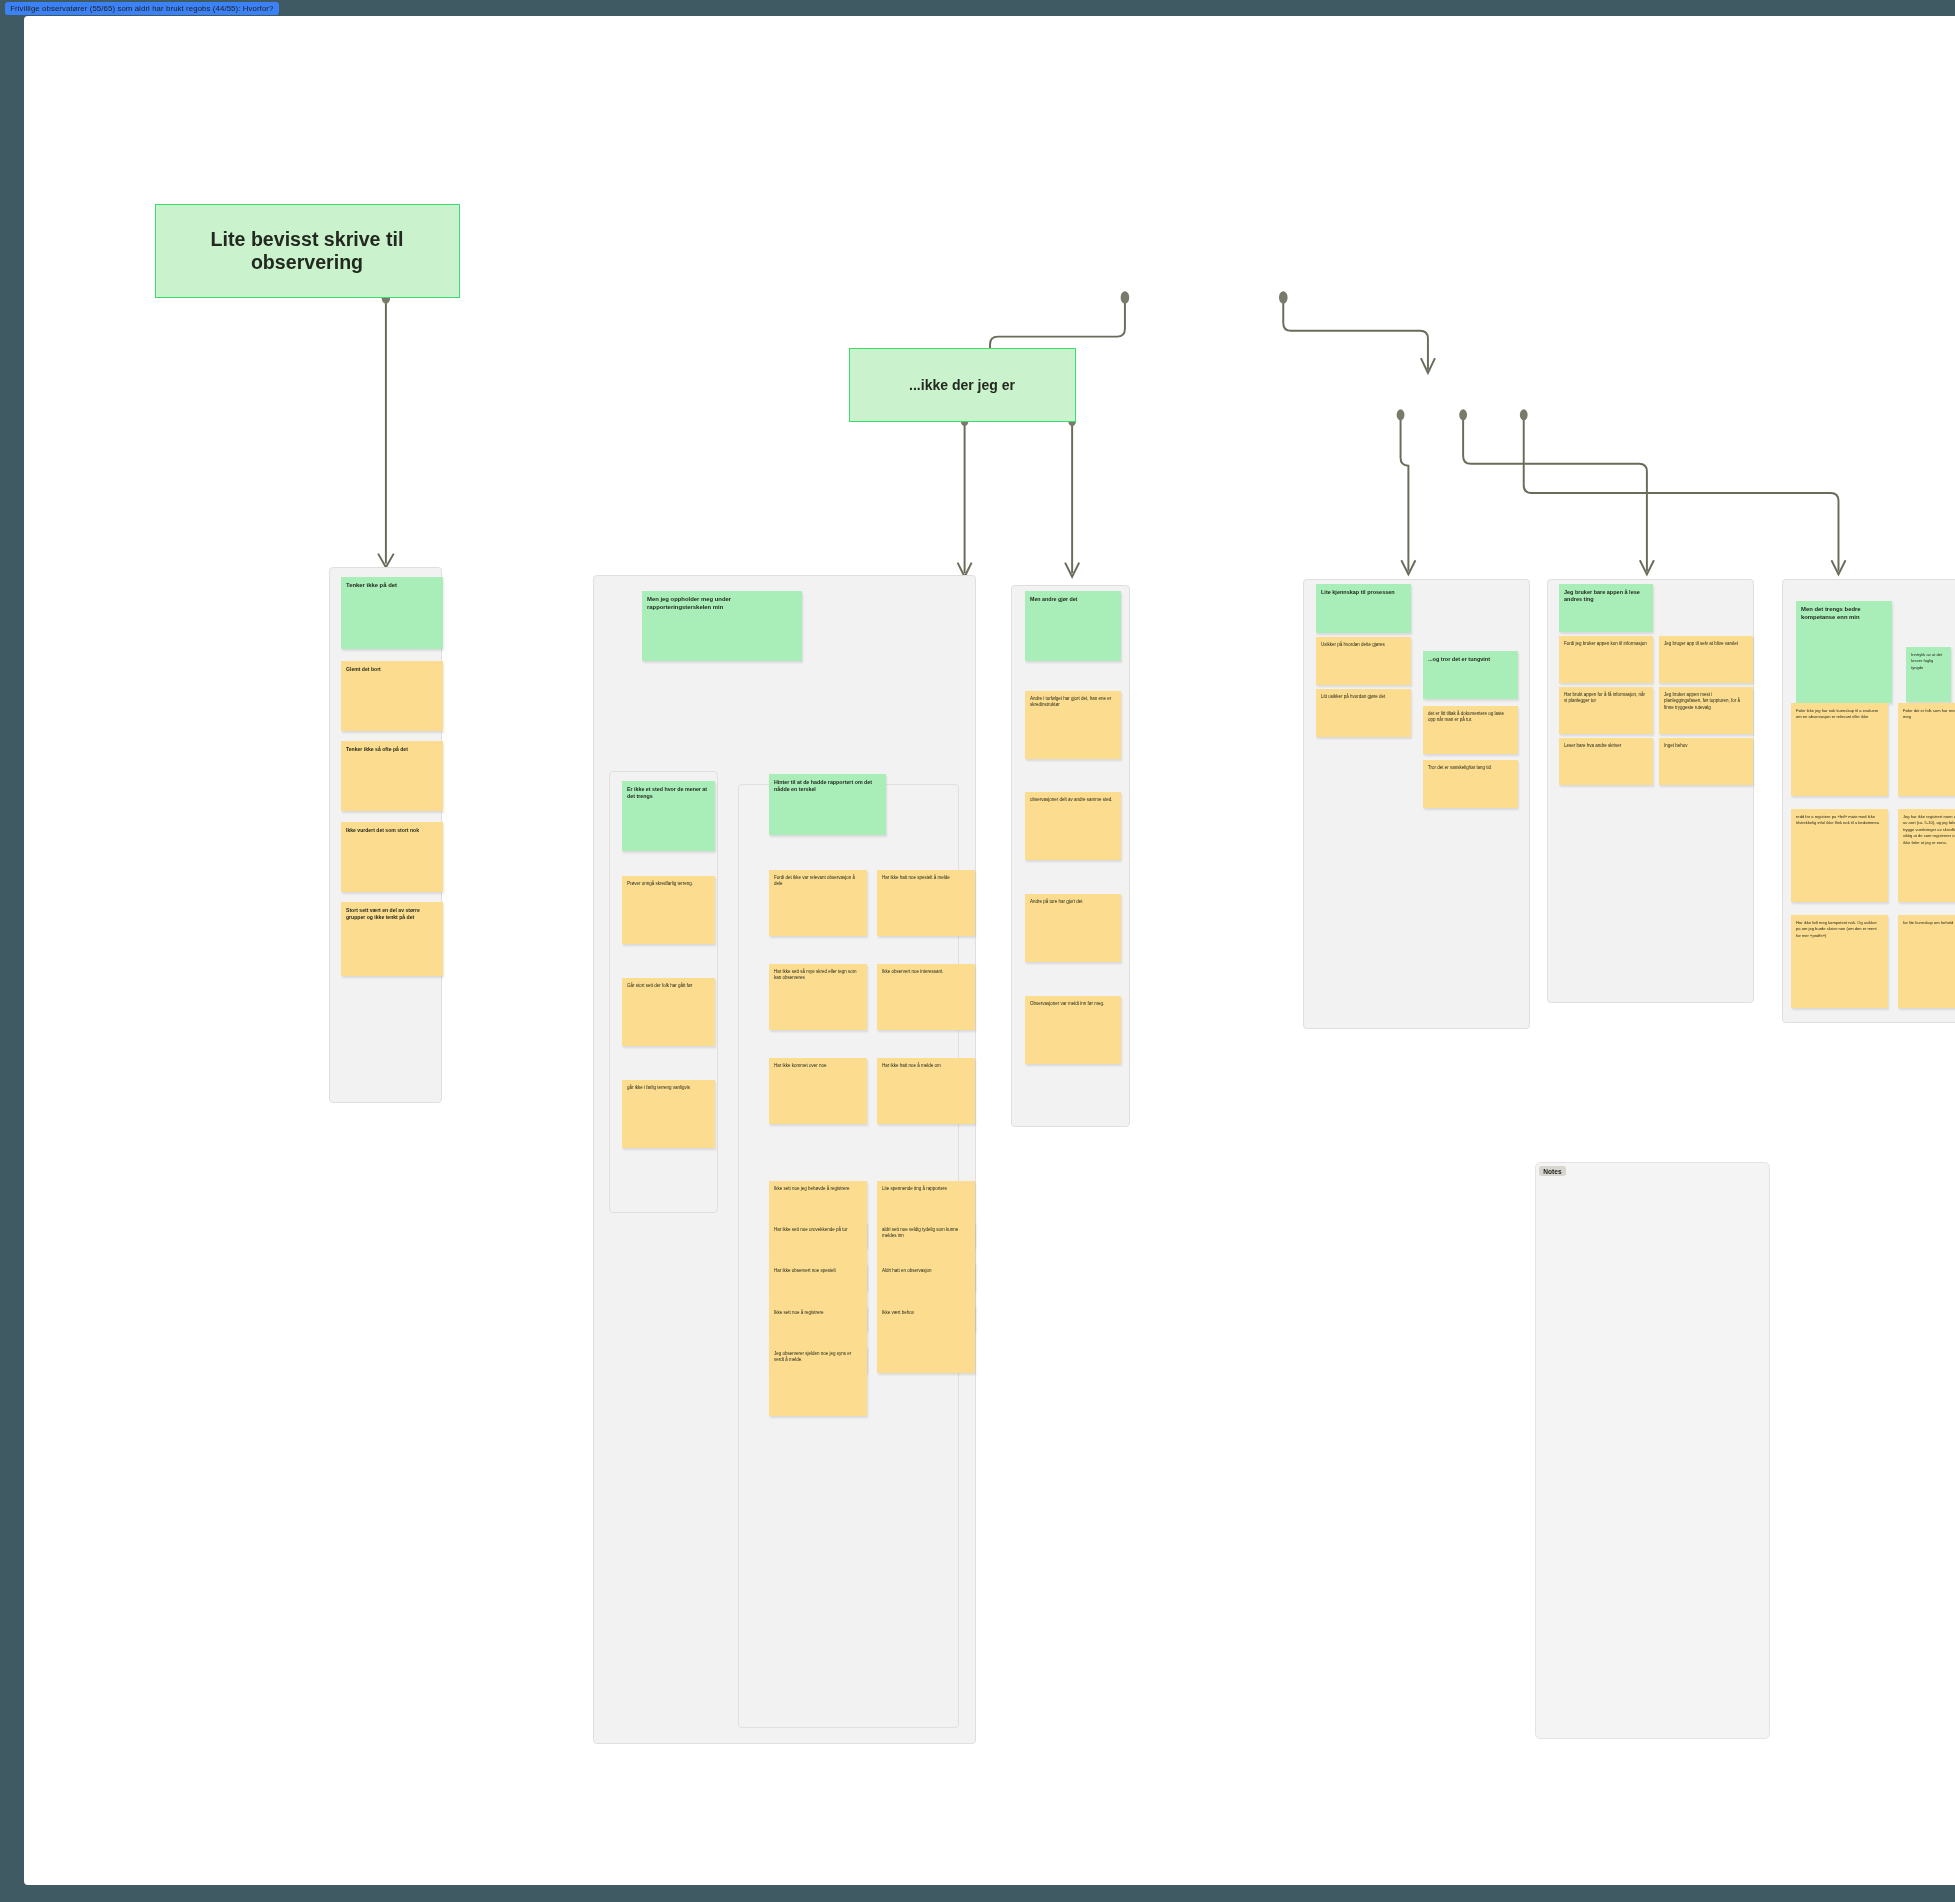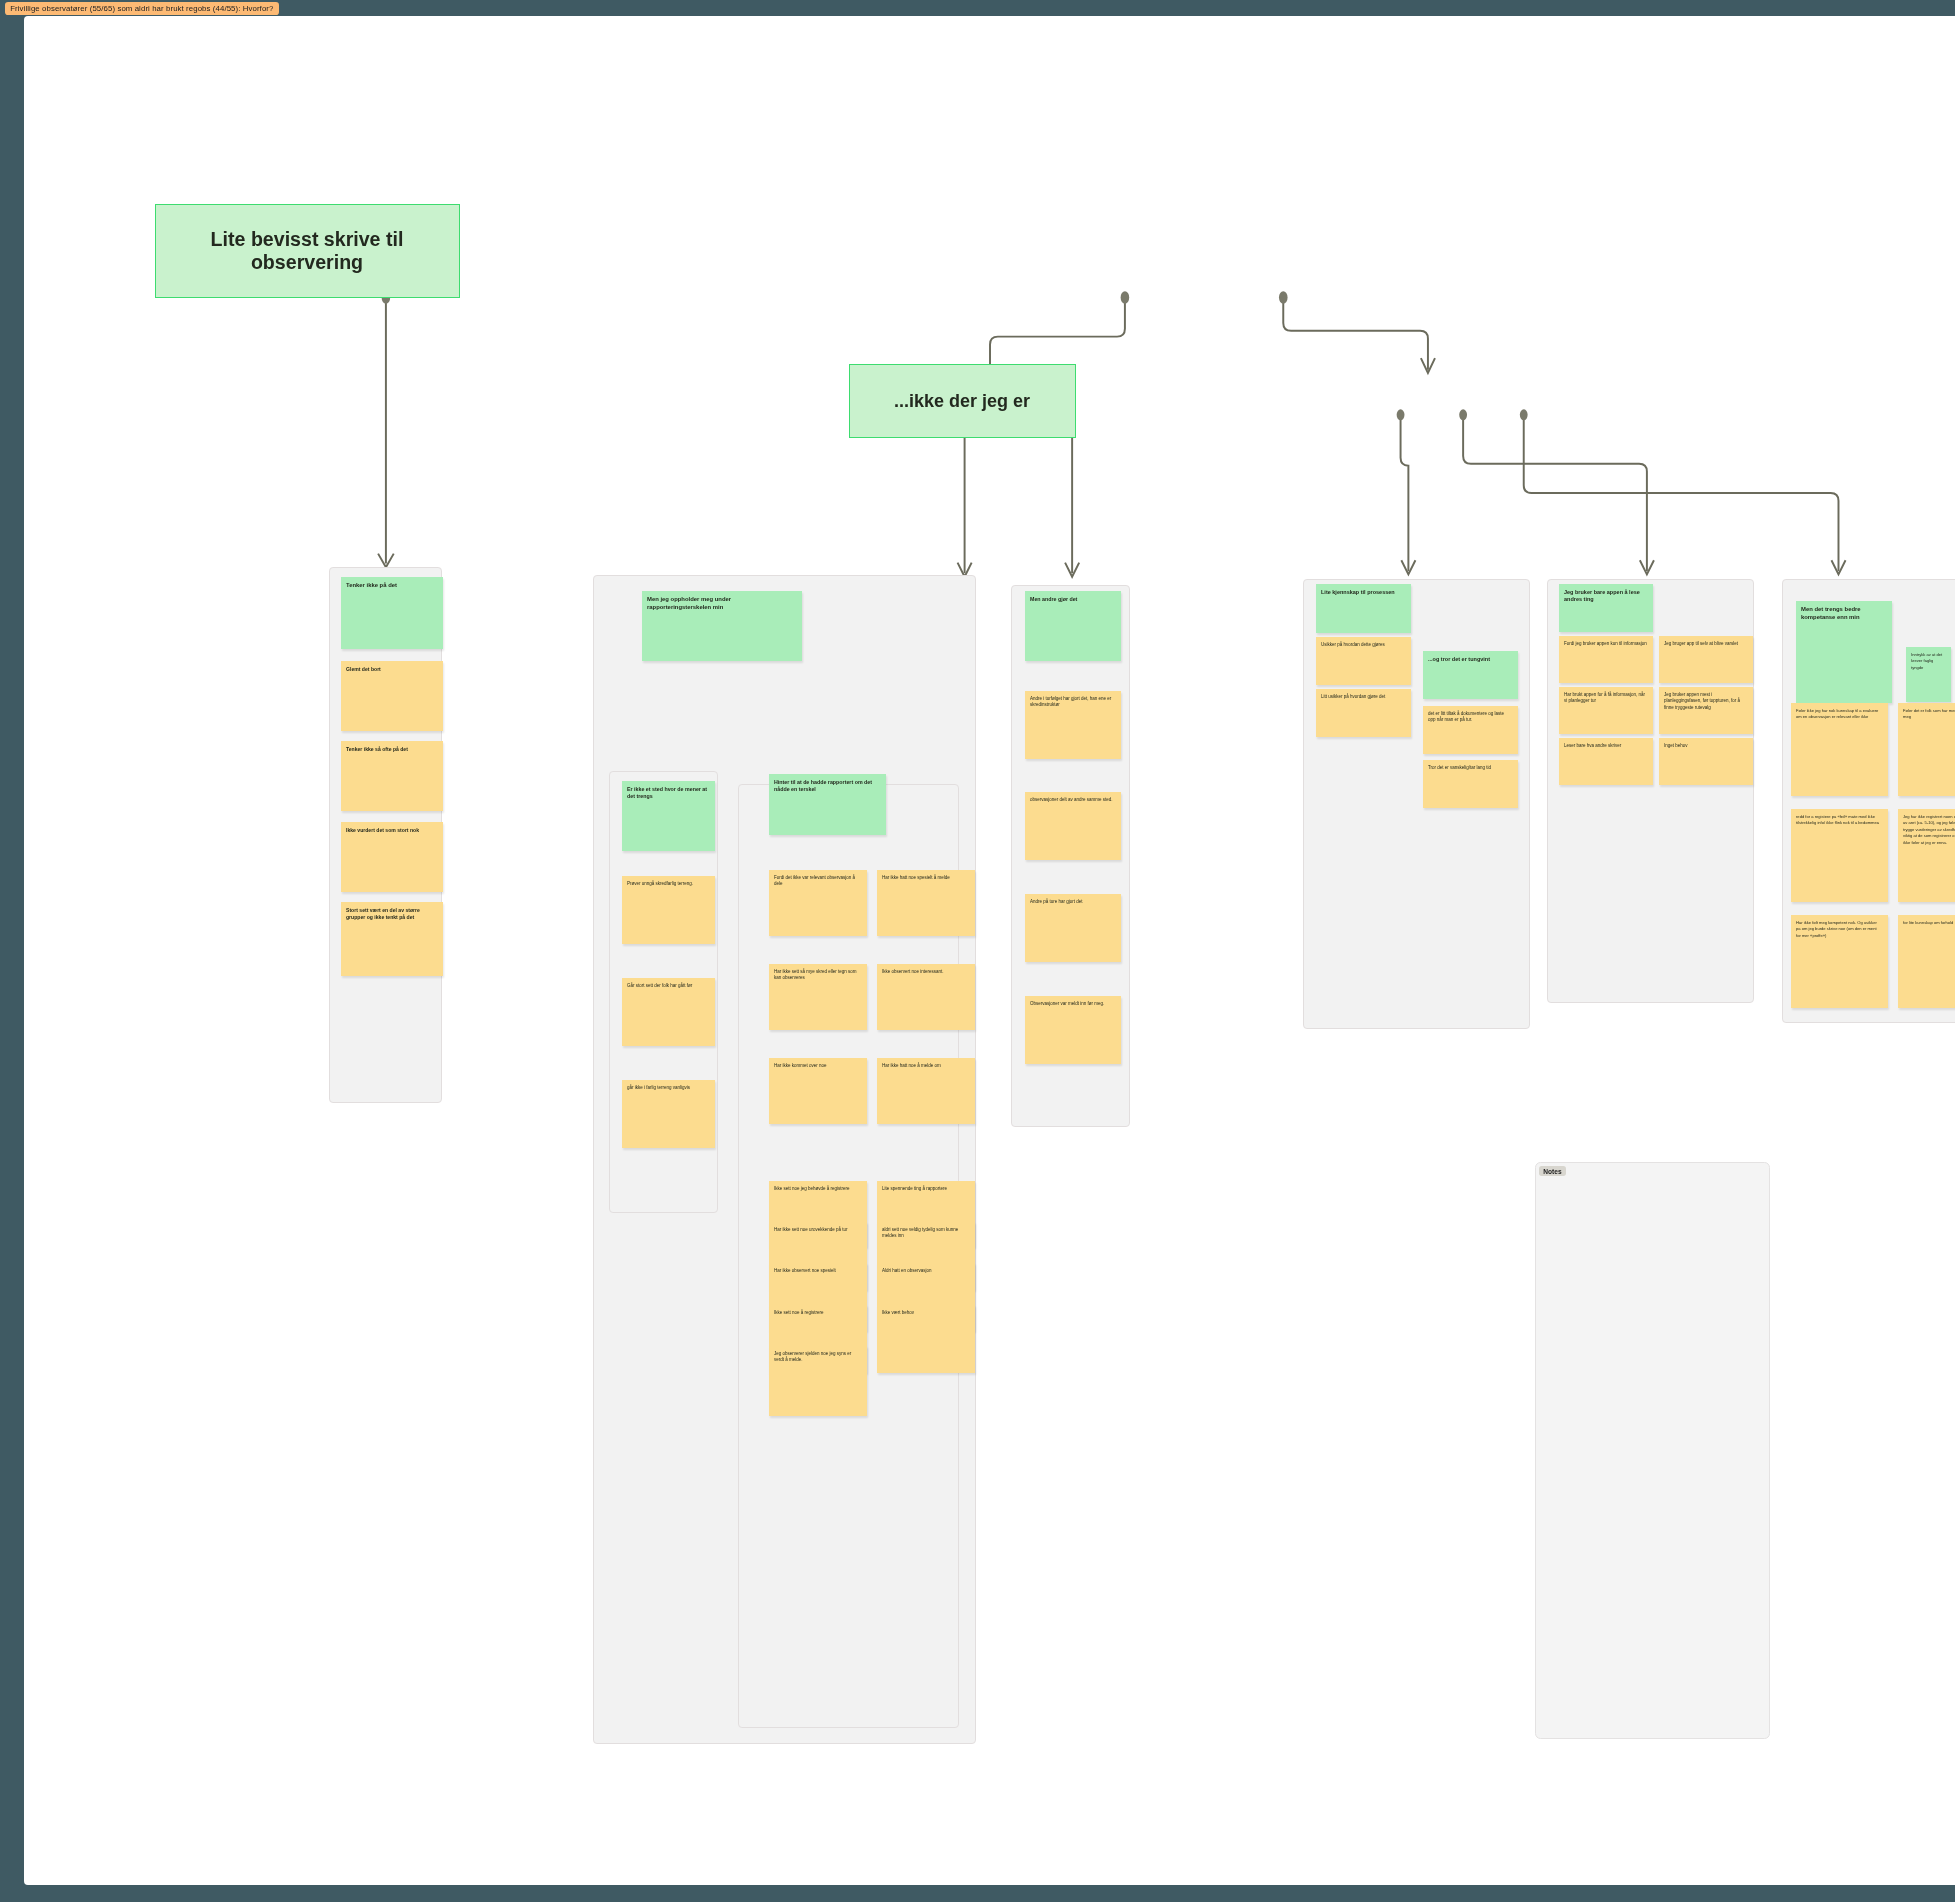--- a/index.html
+++ b/index.html
@@ -7,21 +7,21 @@
     background:#3f5a63;
     font-family:"Liberation Sans", sans-serif;
     width:2636px;height:1903px;overflow:hidden;
   }
   #canvas{
     position:absolute;left:23.5px;top:16.4px;width:2585px;height:1869px;
     background:#ffffff;border-radius:3.9px;
   }
   #tab{
     position:absolute;left:4.7px;top:1.6px;
-    background:#fdba74;color:#222;
+    background:#3b82f6;color:#222;
     font-size:7.8px;padding:2px 5.5px;border-radius:3.1px;
     white-space:nowrap;letter-spacing:0.1px;
   }
 
   
   .hdr{
     position:absolute;
     background:#c9f2cd;border:1.6px solid #3ddc6f;
     display:flex;align-items:center;justify-content:center;
     text-align:center;font-weight:bold;color:#23291f;
@@ -120,21 +120,21 @@
     <path class="wire" d="M 5023 1612 L 5023 1525 Q 5023 1510 5008 1510 L 4790 1510"></path>
     <circle class="dot" cx="5023" cy="1612" r="14"></circle>
     <path class="wire" d="M 4820 1493 L 4782 1510 L 4820 1527"></path>
   </svg>
 
   <div class="hdr" style="left:131px;top:188px;width:305px;height:94px;font-size:19.6px;">
     <span>Lite bevisst skrive til observering</span>
   </div>
 
 
-  <div class="hdr" style="left:825px;top:348px;width:227px;height:74px;font-size:18px;">
+  <div class="hdr" style="left:825px;top:332px;width:227px;height:74px;font-size:14px;">
     <span>...ikke der jeg er</span>
   </div>
 
 
   <div class="frame" style="left:305px;top:551px;width:113px;height:536px;"></div>
   <div class="note g hdrnote" style="left:317px;top:561px;width:102px;height:72px;">
     <span>Tenker ikke på det</span>
   </div>
   <div class="note y" style="left:317px;top:645px;width:102px;height:70px;">
     <span>Glemt det bort</span></div>

